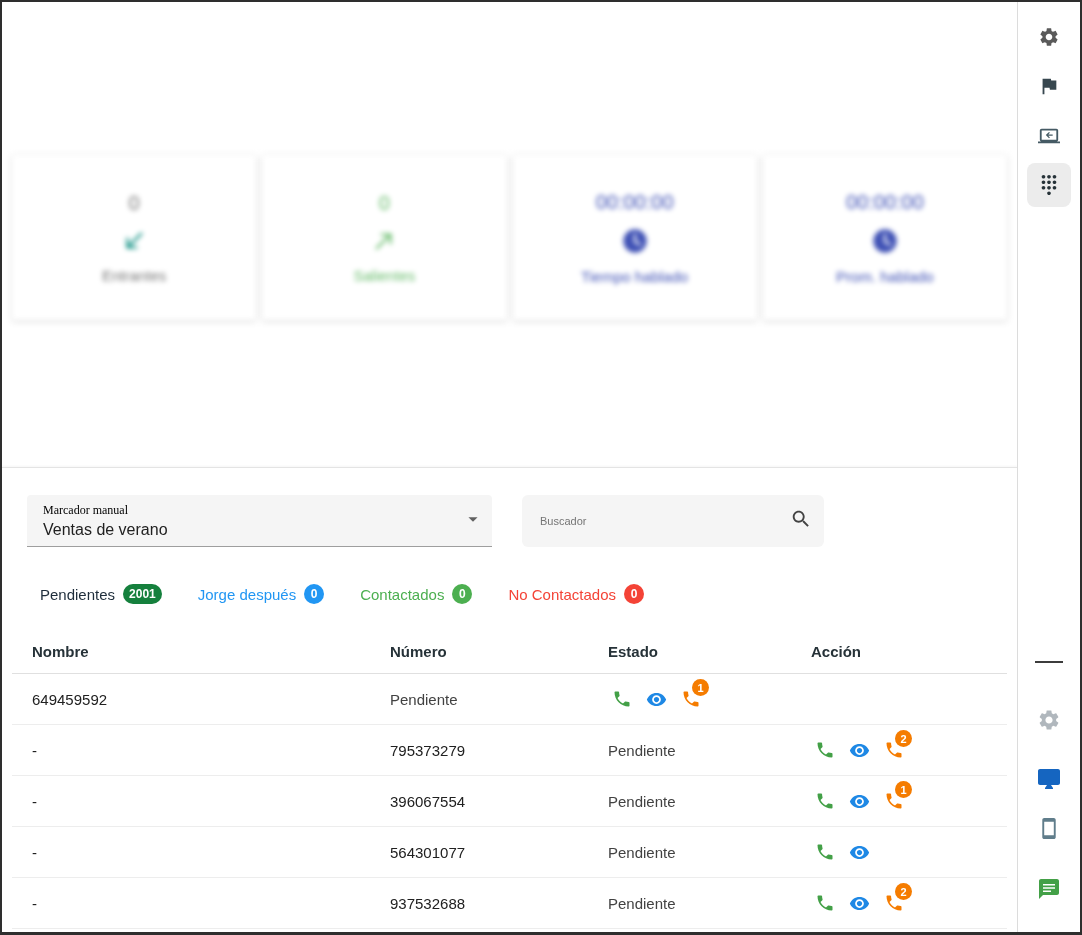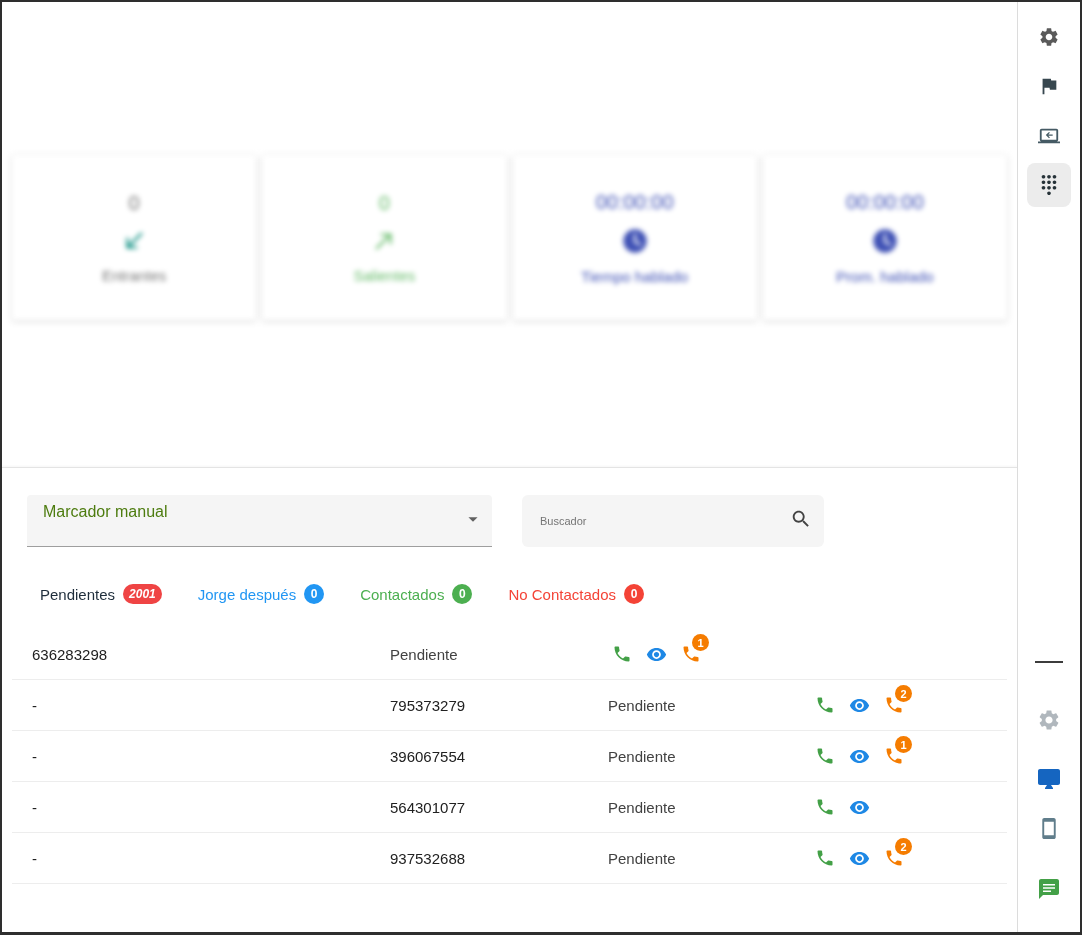--- a/index.html
+++ b/index.html
@@ -11,21 +11,21 @@
   .card{flex:1;background:#fff;box-shadow:0 1px 5px rgba(0,0,0,.18);border-radius:2px;
         display:flex;flex-direction:column;align-items:center;justify-content:center;gap:13px;}
   .card-value{font-size:20px;font-weight:400;}
   .card-icon svg{display:block;}
   .card-label{font-size:15px;}
   
   .panel{margin-top:147px;border-top:1px solid #e4e4e4;box-shadow:0 -1px 2px rgba(0,0,0,.04);background:#fff;}
   .filters{padding:27px 0 0 25px;display:flex;gap:30px;align-items:stretch;}
   .m-select{position:relative;background:#f5f5f5;border-bottom:1px solid #9e9e9e;border-radius:4px 4px 0 0;
             height:52px;box-sizing:border-box;padding:8px 36px 0 16px;cursor:pointer;}
-  .m-select .flabel{display:block;font-size:16px;color:#4d7c0f;}
+  .m-select .flabel{display:block;font-size:12px;color:#000000;font-family:Liberation Serif, serif;}
   .m-select .fvalue{display:block;font-size:16px;color:#212121;margin-top:3px;}
   .m-select .caret{position:absolute;right:8px;top:50%;transform:translateY(-50%);color:#616161;}
   .sel-campaign{width:465px;}
   .sel-records{width:135px;}
   .search{position:relative;width:302px;height:52px;background:#f5f5f5;border-radius:6px;box-sizing:border-box;}
   .search input{width:100%;height:100%;border:none;background:transparent;outline:none;
                 font-family:"Liberation Sans",sans-serif;font-size:11px;color:#424242;padding:0 44px 0 18px;box-sizing:border-box;}
   .search input::placeholder{color:#757575;}
   .search .sicon{position:absolute;right:12px;top:50%;transform:translateY(-50%);color:#424242;}
   
@@ -94,59 +94,66 @@
             </svg>
         </div>
         <div class="card-label" style="color: rgb(63, 81, 181);">Prom. hablado</div>
       </div>
     </div>
 
     <div class="panel">
       <div class="filters">
         <div class="m-select sel-campaign">
           <span class="flabel">Marcador manual</span>
+          <span class="fvalue">Ventas de verano</span>
           <span class="caret">
             <svg width="22" height="22" viewBox="0 0 24 24" fill="currentColor">
                 <path d="M7 10l5 5 5-5z"></path>
               </svg>
           </span>
         </div>
         <div class="search">
           <input type="text" placeholder="Buscador" style="">
           <span class="sicon">
             <svg width="22" height="22" viewBox="0 0 24 24" fill="currentColor">
                 <path d="M15.5 14h-.79l-.28-.27C15.41 12.59 16 11.11 16 9.5 16 5.91 13.09 3 9.5 3S3 5.91 3 9.5 5.91 16 9.5 16c1.61 0 3.09-.59 4.23-1.57l.27.28v.79l5 4.99L20.49 19l-4.99-5zm-6 0C7.01 14 5 11.99 5 9.5S7.01 5 9.5 5 14 7.01 14 9.5 11.99 14 9.5 14z"></path>
               </svg>
           </span>
         </div>
       </div>
 
       <div class="tabs">
         <div class="tab" style="color: rgb(30, 45, 59);">
           <span class="tab-label">Pendientes</span>
-          <span class="badge" style="background: #ef4444; font-style: italic;">2001</span>
+          <span class="badge" style="background: #15803d;">2001</span>
         </div>
         <div class="tab" style="color: rgb(33, 150, 243);">
           <span class="tab-label">Jorge después</span>
           <span class="badge" style="background: rgb(33, 150, 243);">0</span>
         </div>
         <div class="tab" style="color: rgb(76, 175, 80);">
           <span class="tab-label">Contactados</span>
           <span class="badge" style="background: rgb(76, 175, 80);">0</span>
         </div>
         <div class="tab" style="color: rgb(244, 67, 54);">
           <span class="tab-label">No Contactados</span>
           <span class="badge" style="background: rgb(244, 67, 54);">0</span>
         </div>
       </div>
 
       <div class="table">
+        <div class="thead">
+          <span>Nombre</span>
+          <span>Número</span>
+          <span>Estado</span>
+          <span>Acción</span>
+        </div>
         <div class="tbody">
   <div class="trow">
-    <span class="num">636283298</span>
+    <span class="num">649459592</span>
     <span class="status">Pendiente</span>
     <span class="actions">
       <span class="act" style="color:#43a047;">
         <svg width="20" height="20" viewBox="0 0 24 24" fill="currentColor">
                     <path d="M6.62 10.79c1.44 2.83 3.76 5.14 6.59 6.59l2.2-2.21c.27-.27.67-.36 1.02-.24 1.12.37 2.33.57 3.57.57.55 0 1 .45 1 1V20c0 .55-.45 1-1 1-9.39 0-17-7.61-17-17 0-.55.45-1 1-1h3.5c.55 0 1 .45 1 1 0 1.25.2 2.45.57 3.57.11.35.03.74-.25 1.02l-2.2 2.2z"></path>
                   </svg>
       </span>
       <span class="act" style="color:#1e88e5;">
         <svg width="21" height="21" viewBox="0 0 24 24" fill="currentColor">
                     <path d="M12 4.5C7 4.5 2.73 7.61 1 12c1.73 4.39 6 7.5 11 7.5s9.27-3.11 11-7.5c-1.73-4.39-6-7.5-11-7.5zM12 17c-2.76 0-5-2.24-5-5s2.24-5 5-5 5 2.24 5 5-2.24 5-5 5zm0-8c-1.66 0-3 1.34-3 3s1.34 3 3 3 3-1.34 3-3-1.34-3-3-3z"></path>

